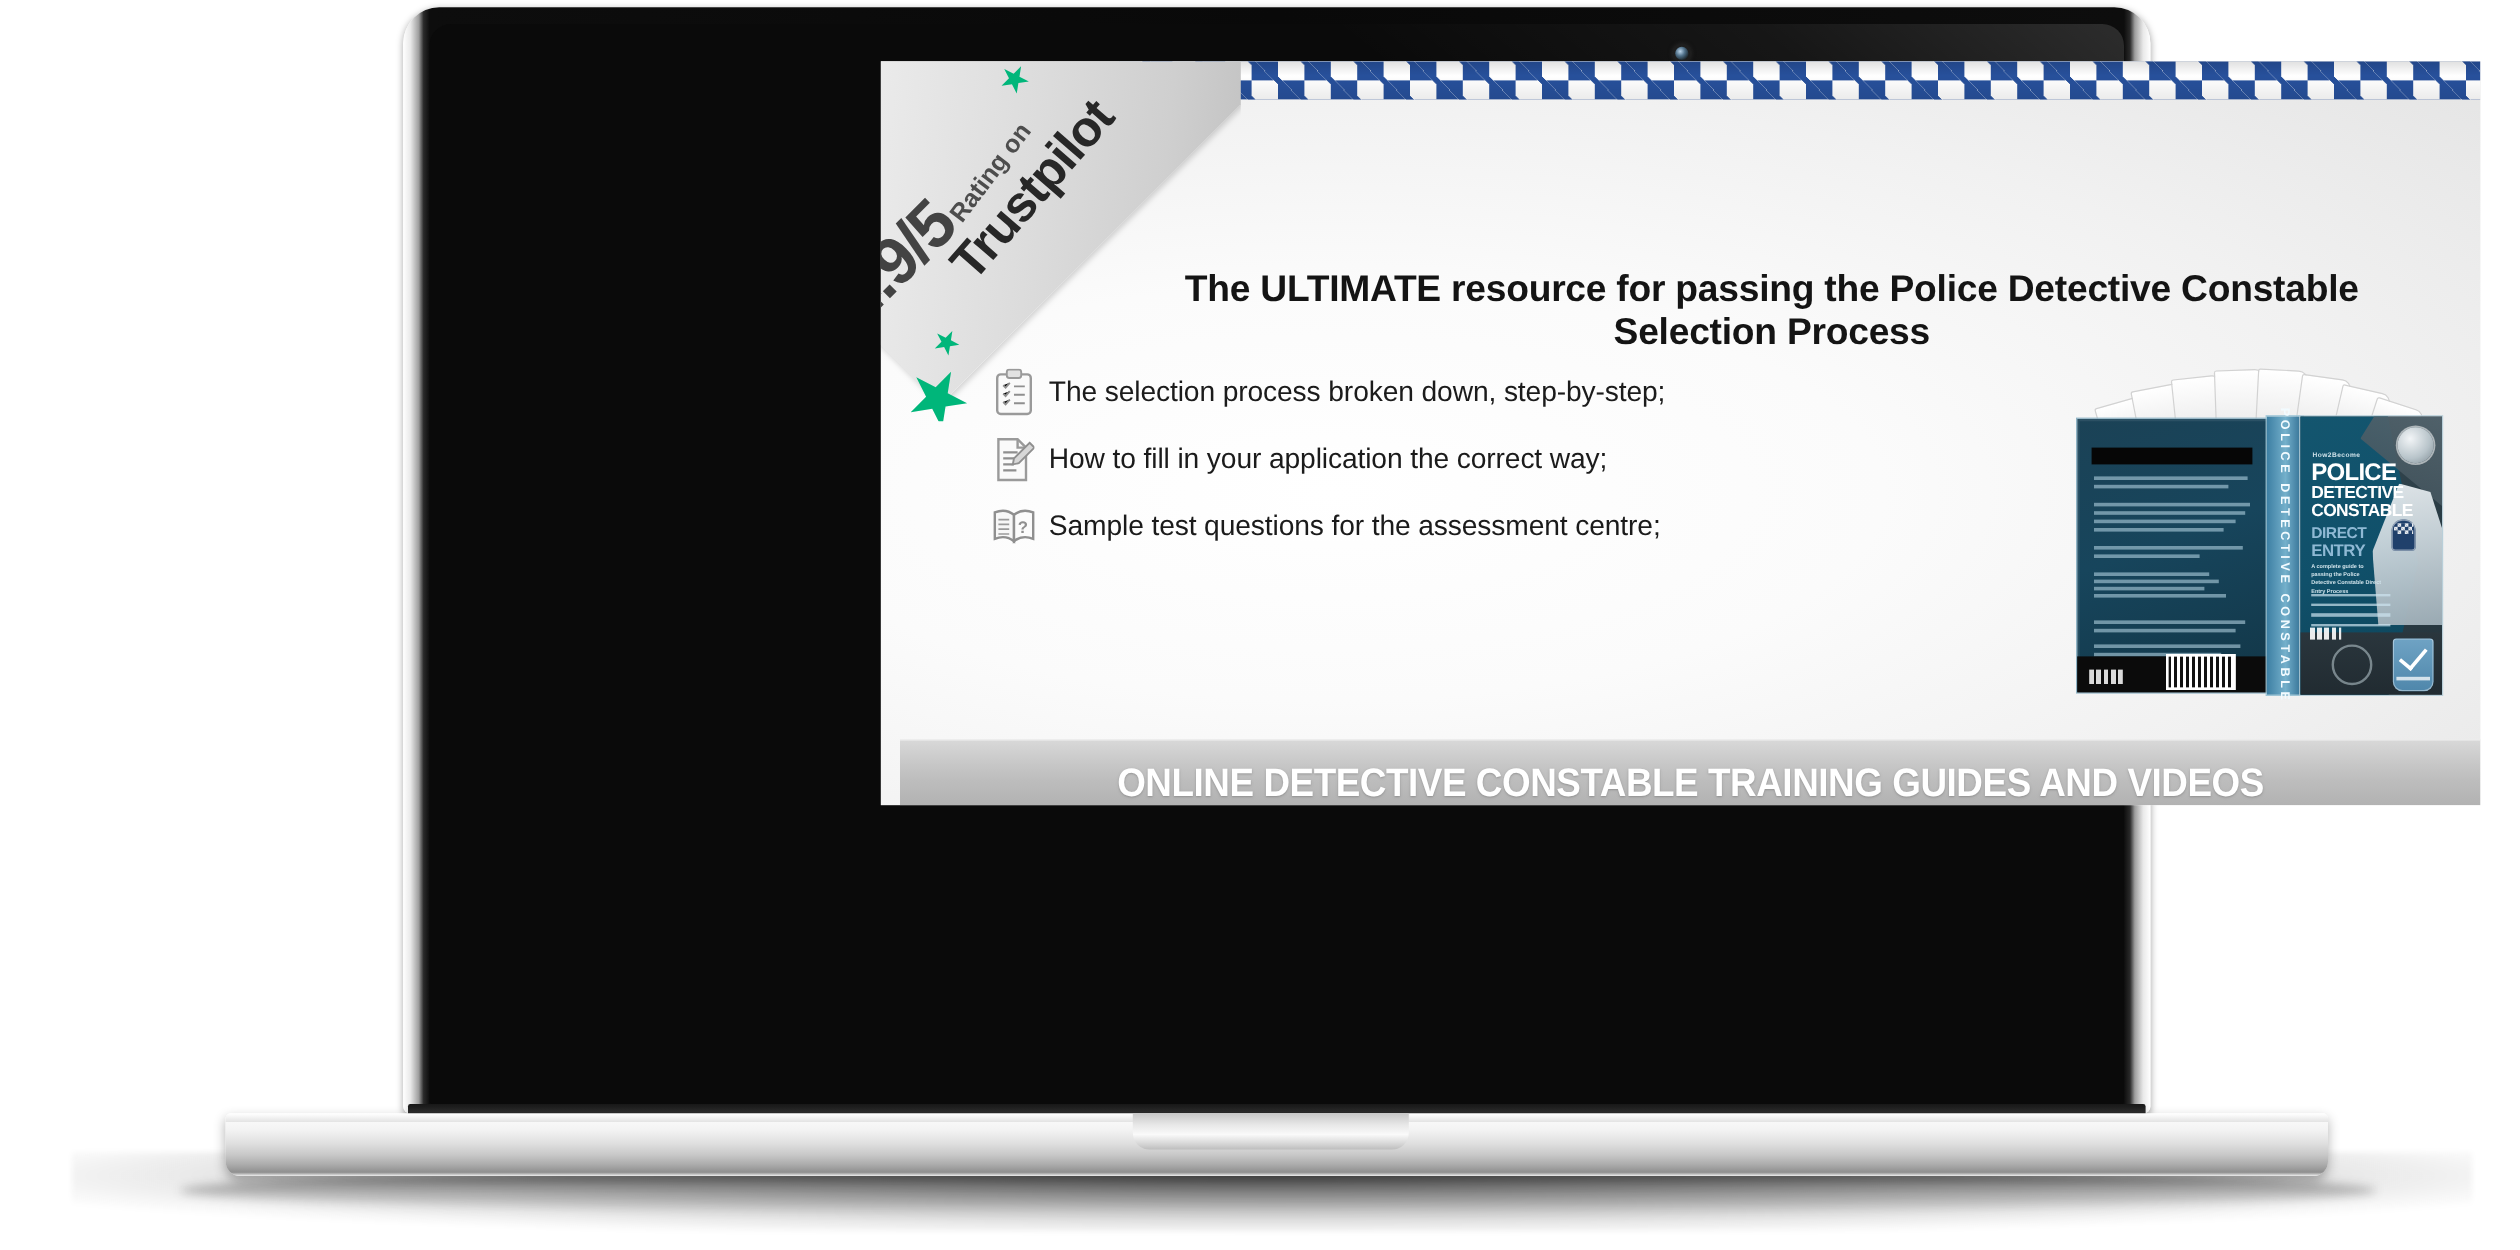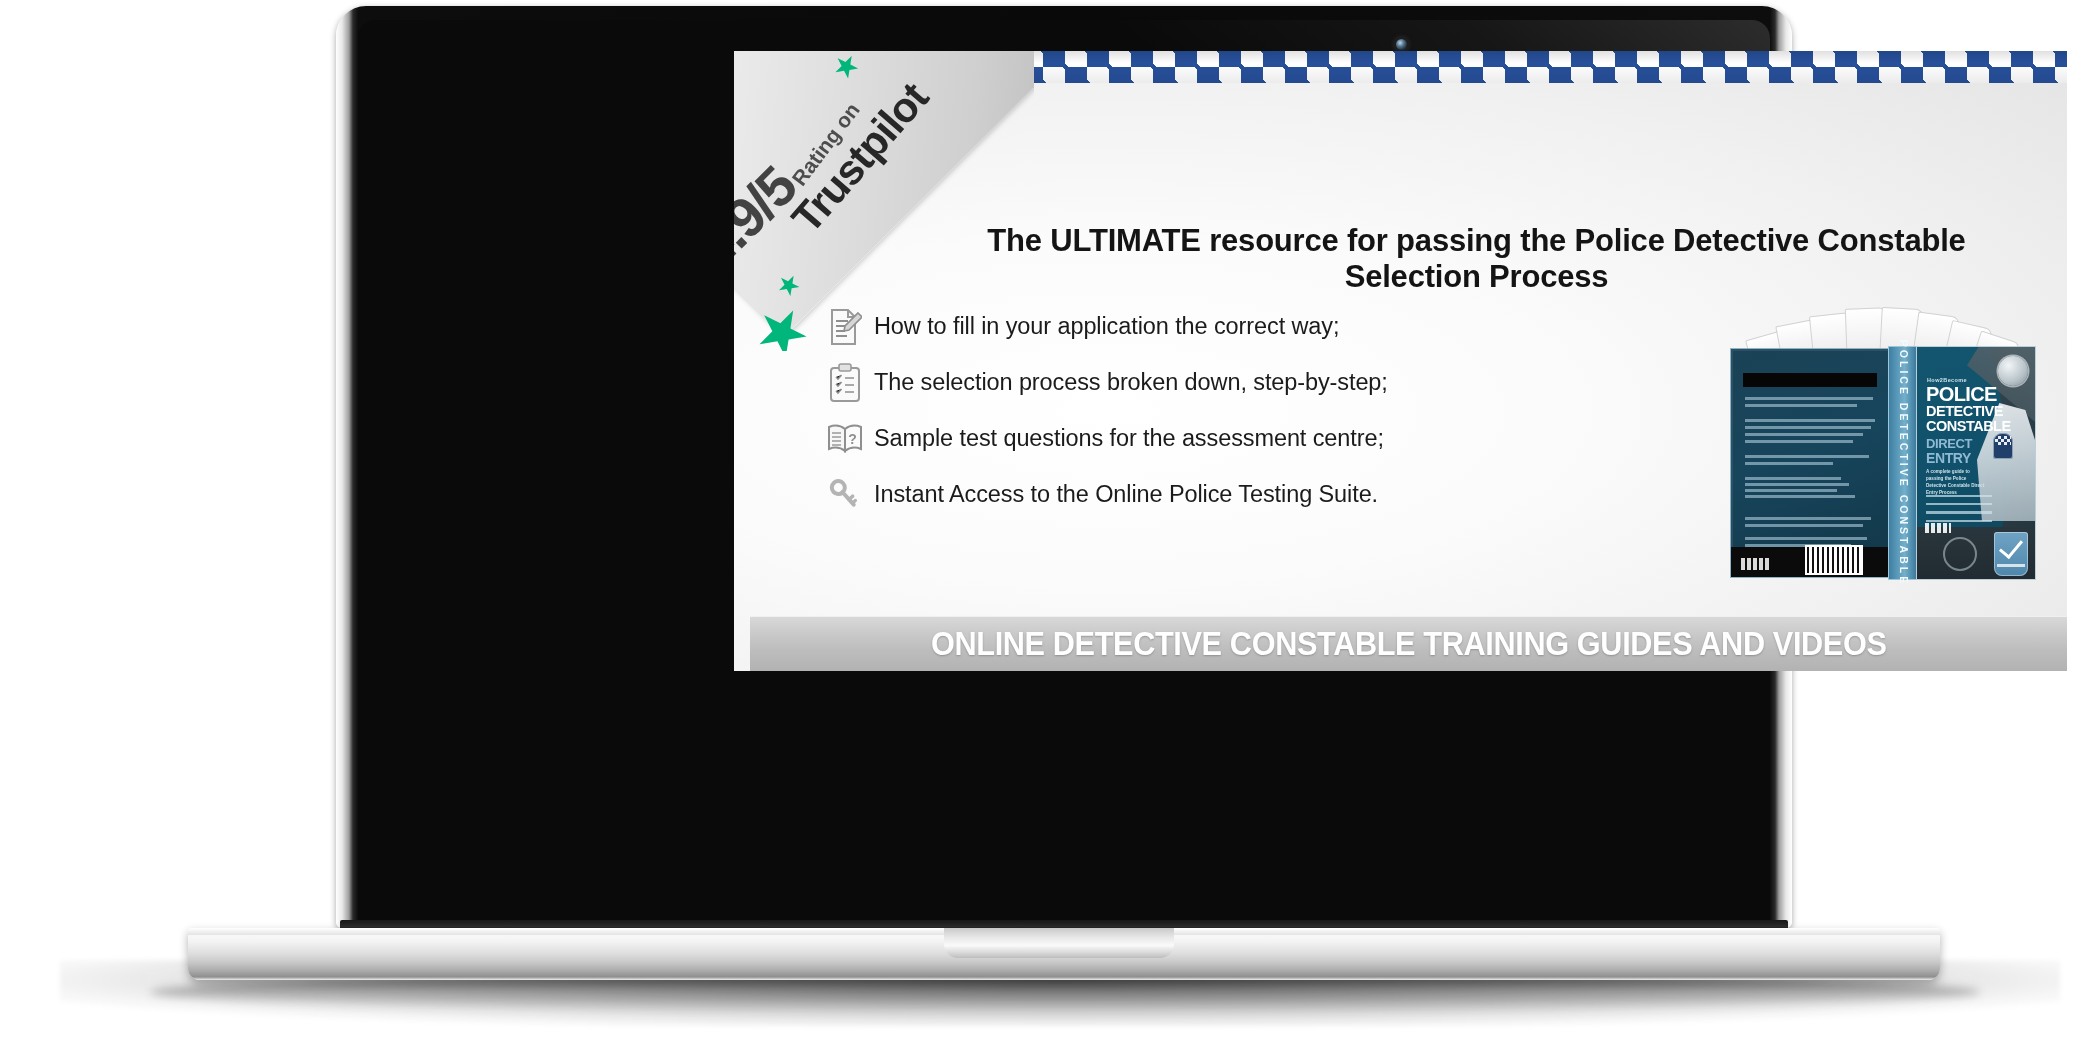--- a/index.html
+++ b/index.html
@@ -194,21 +194,21 @@
      background:linear-gradient(180deg,#6fa3c4,#4f87ab);box-shadow:inset 0 0 0 1px rgba(255,255,255,.4);}
   .fc-tick{position:absolute;right:13px;bottom:26px;width:19px;height:10px;border-left:3px solid #fff;border-bottom:3px solid #fff;transform:rotate(-50deg);}
   .fc-taglbl{position:absolute;right:10px;bottom:12px;width:28px;height:3px;background:rgba(255,255,255,.75);}
   .fc-logo2{position:absolute;left:8px;bottom:46px;width:26px;height:10px;
      background:repeating-linear-gradient(90deg,#fff 0 4px,transparent 4px 6px);opacity:.9;}
 
   
   .banner{
     position:absolute;left:16px;right:0;bottom:0;height:55px;
     background:linear-gradient(180deg,#d9d9d9 0%,#c6c6c6 40%,#bdbdbd 62%,#b2b2b2 100%);
-    display:flex;align-items:center;justify-content:center;
+    display:flex;align-items:flex-end;justify-content:center;
     box-shadow:inset 0 1px 0 rgba(255,255,255,.6);
   }
   .banner span{
     font-weight:700;font-size:33px;color:#ffffff;letter-spacing:-.4px;
     transform:scaleX(.93);white-space:nowrap;
     text-shadow:0 1px 2px rgba(110,110,110,.55);
   }
 </style>
 </head>
 <body>
@@ -227,78 +227,65 @@
 
       <div class="screen">
 
         <div class="checker"></div>
         <div class="checker-shade"></div>
 
 
         <div class="subhead">The ULTIMATE resource for passing the Police Detective Constable Selection Process</div>
 
         <div class="bullets">
+
+          <div class="brow">
+            <span class="bicon">
+              <svg width="34" height="40" viewBox="0 0 34 40">
+                <rect x="3" y="5" width="28" height="33" rx="3" fill="#fafafa" stroke="#9a9a9a" stroke-width="2"></rect>
+                <rect x="11" y="1" width="12" height="7" rx="2" fill="#e2e2e2" stroke="#9a9a9a" stroke-width="1.6"></rect>
+                <g stroke="#8f8f8f" stroke-width="1.6">
+                  <path d="M8 14l2 2 3.5-4M8 21l2 2 3.5-4M8 28l2 2 3.5-4"></path>
+                  <path d="M17 15h9M17 22h9M17 29h9"></path>
+                </g>
+              </svg>
+            </span>
+            <span class="btext">The selection process broken down, step-by-step;</span>
+          </div>
 
           <div class="brow">
             <span class="bicon">
               <svg width="34" height="40" viewBox="0 0 34 40">
                 <path d="M4 3h16l7 7v27H4z" fill="#fafafa" stroke="#9a9a9a" stroke-width="2"></path>
                 <path d="M20 3v7h7" fill="none" stroke="#9a9a9a" stroke-width="2"></path>
                 <g stroke="#8f8f8f" stroke-width="1.8">
                   <path d="M8 14h12M8 19h13M8 24h9M8 29h11"></path>
                 </g>
                 <path d="M30 6l4 4-13 13-5 1 1-5z" fill="#d7d7d7" stroke="#8f8f8f" stroke-width="1.6"></path>
               </svg>
             </span>
             <span class="btext">How to fill in your application the correct way;</span>
           </div>
 
-          <div class="brow">
-            <span class="bicon">
-              <svg width="34" height="40" viewBox="0 0 34 40">
-                <rect x="3" y="5" width="28" height="33" rx="3" fill="#fafafa" stroke="#9a9a9a" stroke-width="2"></rect>
-                <rect x="11" y="1" width="12" height="7" rx="2" fill="#e2e2e2" stroke="#9a9a9a" stroke-width="1.6"></rect>
-                <g stroke="#8f8f8f" stroke-width="1.6">
-                  <path d="M8 14l2 2 3.5-4M8 21l2 2 3.5-4M8 28l2 2 3.5-4"></path>
-                  <path d="M17 15h9M17 22h9M17 29h9"></path>
-                </g>
-              </svg>
-            </span>
-            <span class="btext">The selection process broken down, step-by-step;</span>
-          </div>
-
 
 
           <div class="brow">
             <span class="bicon">
               <svg width="38" height="34" viewBox="0 0 38 34">
                 <path d="M19 7C14 3 8 3 3 5v22c5-2 11-2 16 2z" fill="#f7f7f7" stroke="#8f8f8f" stroke-width="2"></path>
                 <path d="M19 7c5-4 11-4 16-2v22c-5-2-11-2-16 2z" fill="#fbfbfb" stroke="#8f8f8f" stroke-width="2"></path>
                 <g stroke="#9a9a9a" stroke-width="1.4">
                   <path d="M6 11h9M6 15h9M6 19h9M6 23h9"></path>
                 </g>
                 <text x="26.5" y="22" font-family="Liberation Sans, sans-serif" font-size="14" font-weight="700" fill="#8f8f8f" text-anchor="middle">?</text>
               </svg>
             </span>
             <span class="btext">Sample test questions for the assessment centre;</span>
           </div>
 
-          <div class="brow">
-            <span class="bicon">
-              <svg width="36" height="36" viewBox="0 0 36 36">
-                <g transform="rotate(-42 18 18)">
-                  <circle cx="18" cy="8" r="6.5" fill="none" stroke="#b4b4b4" stroke-width="4"></circle>
-                  <circle cx="18" cy="8" r="2.2" fill="#fdfdfd"></circle>
-                  <path d="M18 14v17" stroke="#b4b4b4" stroke-width="4" stroke-linecap="round"></path>
-                  <path d="M18 24h5M18 29h4" stroke="#b4b4b4" stroke-width="3.4" stroke-linecap="round"></path>
-                </g>
-              </svg>
-            </span>
-            <span class="btext">Instant Access to the Online Police Testing Suite.</span>
-          </div>
 
         </div>
 
         <div class="book">
           <div class="pages">
             <div class="pg" style="left:4px;height:40px;transform:rotate(-16deg);"></div>
             <div class="pg" style="left:34px;height:52px;transform:rotate(-11deg);"></div>
             <div class="pg" style="left:66px;height:60px;transform:rotate(-6deg);"></div>
             <div class="pg" style="left:100px;height:66px;transform:rotate(-2deg);"></div>
             <div class="pg" style="left:134px;height:66px;transform:rotate(3deg);"></div>

